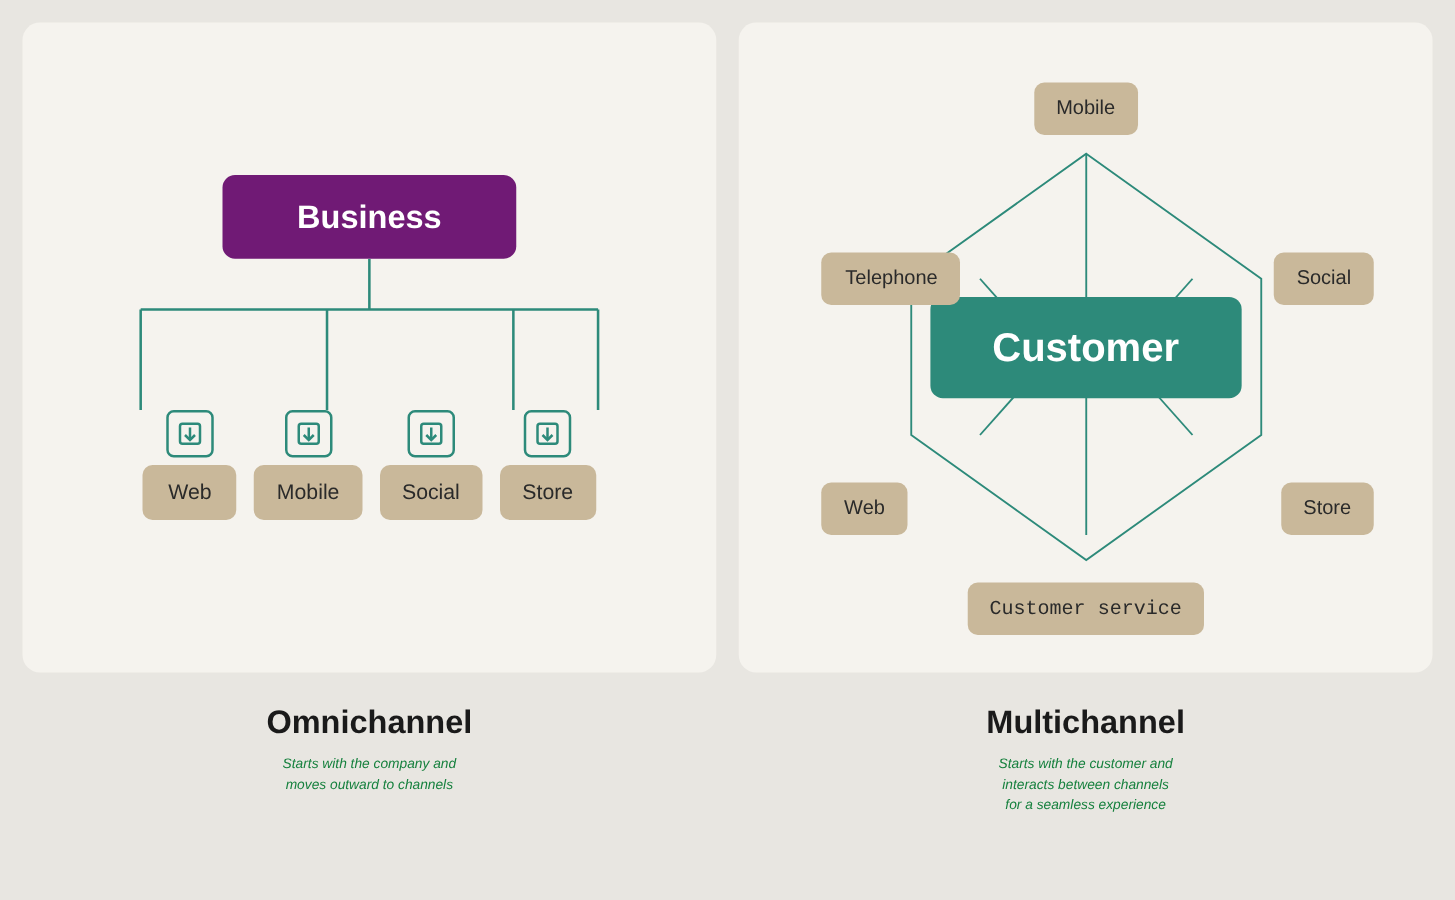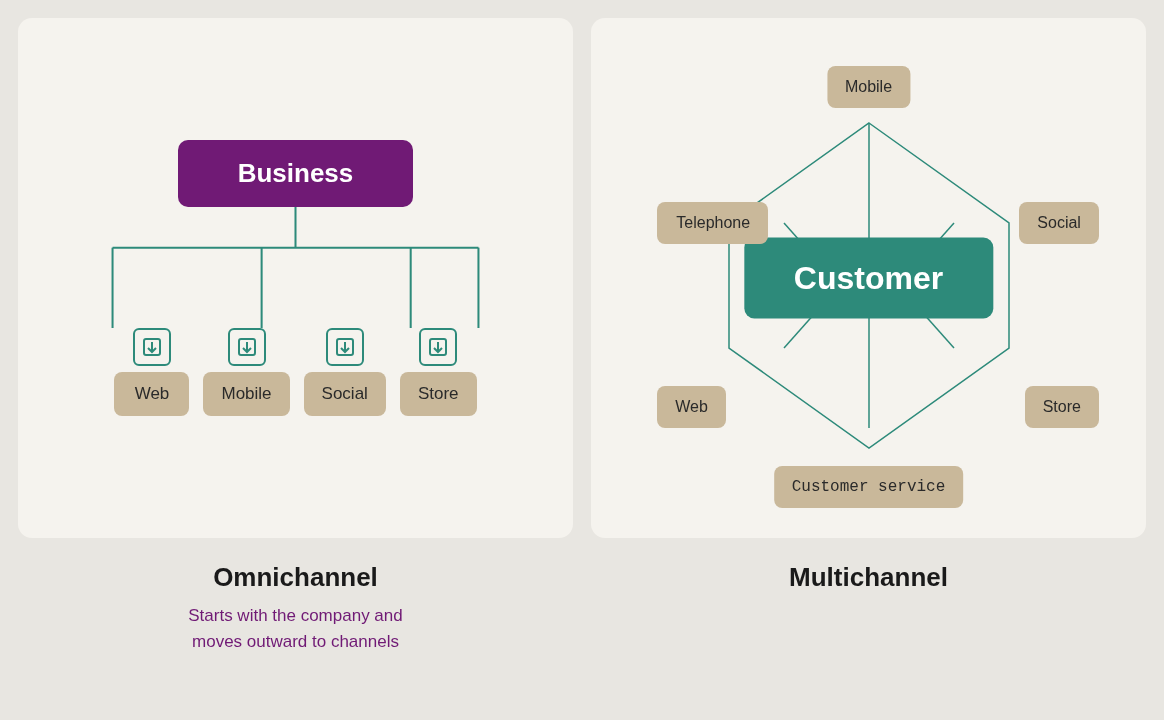--- a/index.html
+++ b/index.html
@@ -48,23 +48,24 @@
     }
 
     .bottom-title {
       font-size: 26px;
       font-weight: 800;
       color: #1a1a1a;
       margin-bottom: 10px;
     }
 
     .bottom-desc {
-      font-size: 17px;
-      color: #701a75;
+      font-size: 11px;
+      color: #15803d;
       line-height: 1.5;
+      font-style: italic;
     }
 
     
     .multi-diagram {
       display: flex;
       flex-direction: column;
       align-items: center;
       gap: 0;
       width: 100%;
     }
@@ -302,14 +303,15 @@
 
 </div>
 
 <div class="bottom-section">
   <div class="bottom-text">
     <div class="bottom-title">Omnichannel</div>
     <div class="bottom-desc">Starts with the company and<br>moves outward to channels</div>
   </div>
   <div class="bottom-text">
     <div class="bottom-title">Multichannel</div>
+    <div class="bottom-desc">Starts with the customer and<br>interacts between channels<br>for a seamless experience</div>
   </div>
 </div>
 
 </body></html>

